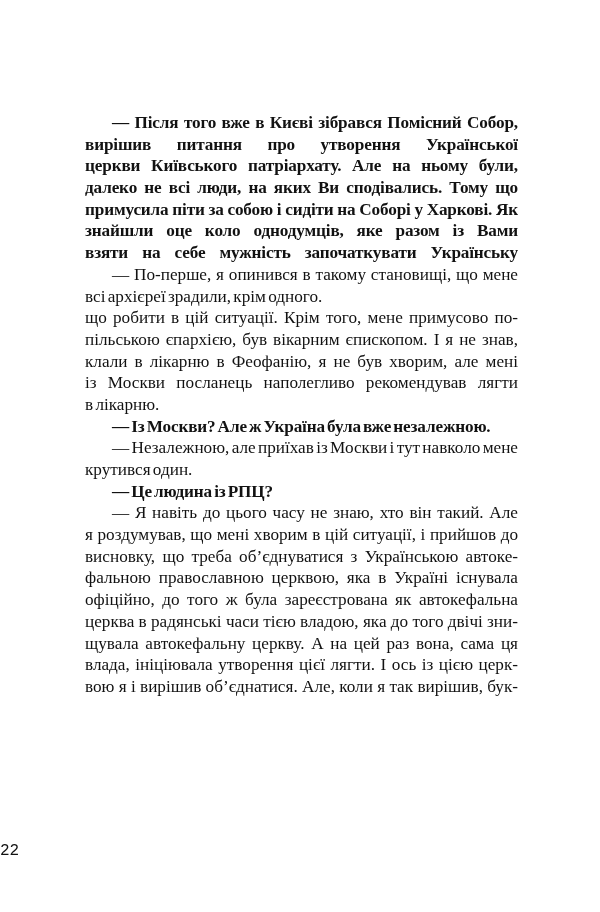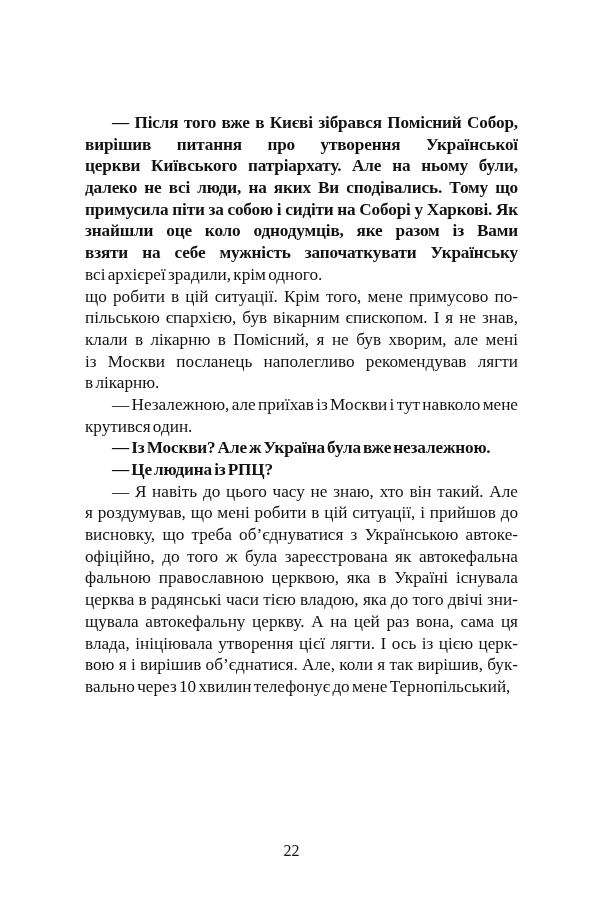--- a/index.html
+++ b/index.html
@@ -37,76 +37,77 @@
     font-weight: bold;
     letter-spacing: -0.15px;
   }
   .line.first { text-indent: 27px; }
   .line.plast { text-align-last: left; }
   .footer {
     position: absolute;
     top: 842px;
     left: 0;
     width: 583px;
-    text-align: center;
+    text-align: left;
     font-size: 16px;
     color: #121212;
+    font-family: Liberation Mono, monospace;
   }
 </style>
 </head>
 <body>
 
 <div class="page">
   <div class="text-block">
 
     <div class="para bold">
       <div class="line first">— Після того вже в Києві зібрався Помісний Собор, який</div>
       <div class="line">вирішив питання про утворення Української православної</div>
       <div class="line">церкви Київського патріархату. Але на ньому були, напевно,</div>
       <div class="line">далеко не всі люди, на яких Ви сподівались. Тому що Москва</div>
       <div class="line">примусила піти за собою і сидіти на Соборі у Харкові. Як Ви</div>
       <div class="line">знайшли оце коло однодумців, яке разом із Вами вирішило</div>
       <div class="line plast">взяти на себе мужність започаткувати Українську церкву?</div>
     </div>
 
     <div class="para regular">
+      <div class="line first">— По-перше, я опинився в такому становищі, що мене</div>
       <div class="line plast">всі архієреї зрадили, крім одного.</div>
     </div>
 
 
     <div class="para regular">
       <div class="line">що робити в цій ситуації. Крім того, мене примусово по-</div>
       <div class="line">пільською єпархією, був вікарним єпископом. І я не знав,</div>
-      <div class="line">клали в лікарню в Помісний, я не був хворим, але мені</div>
+      <div class="line">клали в лікарню в Феофанію, я не був хворим, але мені</div>
       <div class="line">із Москви посланець наполегливо рекомендував лягти</div>
       <div class="line plast">в лікарню.</div>
+    </div>
+
+    <div class="para bold">
+      <div class="line first plast">— Із Москви? Але ж Україна була вже незалежною.</div>
     </div>
 
     <div class="para regular">
       <div class="line first">— Незалежною, але приїхав із Москви і тут навколо мене</div>
       <div class="line plast">крутився один.</div>
     </div>
 
     <div class="para bold">
-      <div class="line first plast">— Із Москви? Але ж Україна була вже незалежною.</div>
-    </div>
-
-    <div class="para bold">
       <div class="line first plast">— Це людина із РПЦ?</div>
     </div>
 
     <div class="para regular">
       <div class="line first">— Я навіть до цього часу не знаю, хто він такий. Але такий</div>
-      <div class="line">я роздумував, що мені робити в цій ситуації, і прийшов до</div>
+      <div class="line">я роздумував, що мені хворим в цій ситуації, і прийшов до</div>
       <div class="line">висновку, що треба об’єднуватися з Українською автоке-</div>
+      <div class="line">фальною православною церквою, яка в Україні існувала</div>
       <div class="line">офіційно, до того ж була зареєстрована як автокефальна</div>
-      <div class="line">фальною православною церквою, яка в Україні існувала</div>
       <div class="line">церква в радянські часи тією владою, яка до того двічі зни-</div>
       <div class="line">щувала автокефальну церкву. А на цей раз вона, сама ця</div>
       <div class="line">влада, ініціювала утворення цієї лягти. І ось із цією церк-</div>
       <div class="line">вою я і вирішив об’єднатися. Але, коли я так вирішив, бук-</div>
-      <div class="line plast">вально через 10 хвилин телефонує до мене Тернопільський,</div>
     </div>
 
   </div>
 
   <div class="footer">22</div>
 </div>
 
 </body></html>

